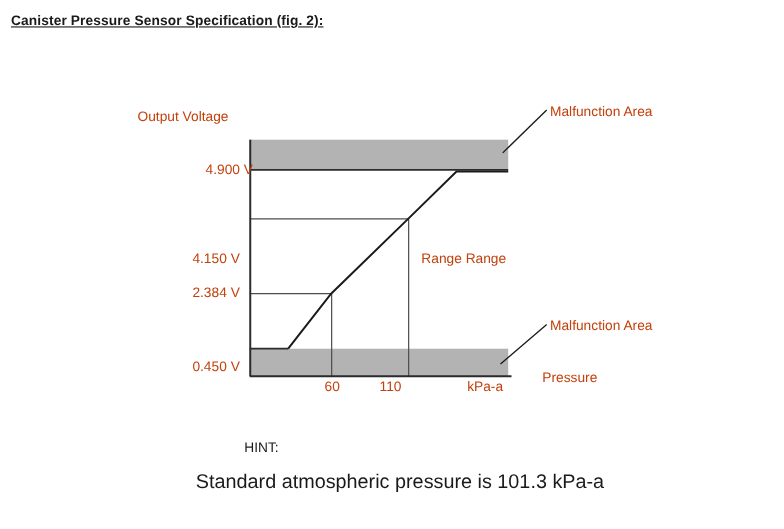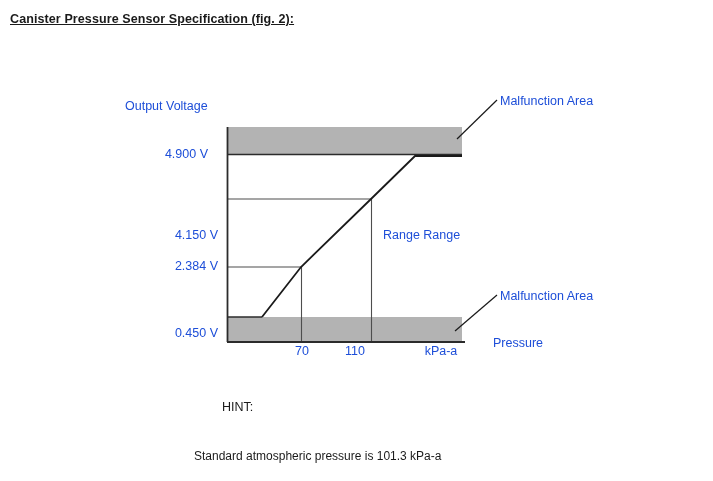--- a/index.html
+++ b/index.html
@@ -29,42 +29,41 @@
     position: absolute;
     left: 0;
     top: 0;
     width: 713px;
     height: 481px;
   }
   .fig-text {
     position: absolute;
     font-size: 12.5px;
     font-family: "Liberation Sans", sans-serif;
-    color: #1d4ed8;
+    color: #c2410c;
     white-space: nowrap;
   }
   .tick-label-y {
     text-align: right;
   }
   .tick-label-x {
     text-align: center;
   }
   #hint-label {
     position: absolute;
     left: 178px;
     top: 400px;
     font-size: 12.5px;
     margin-left: 44px;
   }
   #hint-text {
     position: absolute;
-    left: 194px;
+    left: 178px;
     top: 428px;
-    font-size: 12px;
-    margin-top: 21px;
+    font-size: 18px;
   }
 </style>
 </head>
 <body>
 
 <div id="page-title">Canister Pressure Sensor Specification (fig. 2):</div>
 
 <div id="figure">
 
   <svg id="chart-svg" width="713" height="481" viewBox="0 0 713 481">
@@ -97,27 +96,27 @@
 
   </svg>
 
   
   <div class="fig-text" style="left:125px; top:99px;">Output Voltage</div>
 
   
   <div class="fig-text" style="left:493px; top:336px;">Pressure</div>
 
   
-  <div class="fig-text tick-label-y" style="left:96px; top:147px; width:112px;">4.900 V</div>
+  <div class="fig-text tick-label-y" style="left:118px; top:147px; width:112px;">4.900 V</div>
   <div class="fig-text tick-label-y" style="left:106px; top:191px; width:112px;margin-top:37px;">4.150 V</div>
   <div class="fig-text tick-label-y" style="left:106px; top:259px; width:112px;">2.384 V</div>
   <div class="fig-text tick-label-y" style="left:106px; top:326px; width:112px;">0.450 V</div>
 
   
-  <div class="fig-text tick-label-x" style="left:276px; top:344px; width:52px;">70</div>
+  <div class="fig-text tick-label-x" style="left:276px; top:344px; width:52px;">60</div>
   <div class="fig-text tick-label-x" style="left:329px; top:344px; width:52px;">110</div>
   <div class="fig-text tick-label-x" style="left:412px; top:344px; width:58px;">kPa-a</div>
 
   
   <div class="fig-text" style="left:500px; top:94px;">Malfunction Area</div>
 
   <div class="fig-text" style="left:500px; top:289px;">Malfunction Area</div>
 
   <div class="fig-text" style="left:383px; top:228px;">Range Range</div>
 

